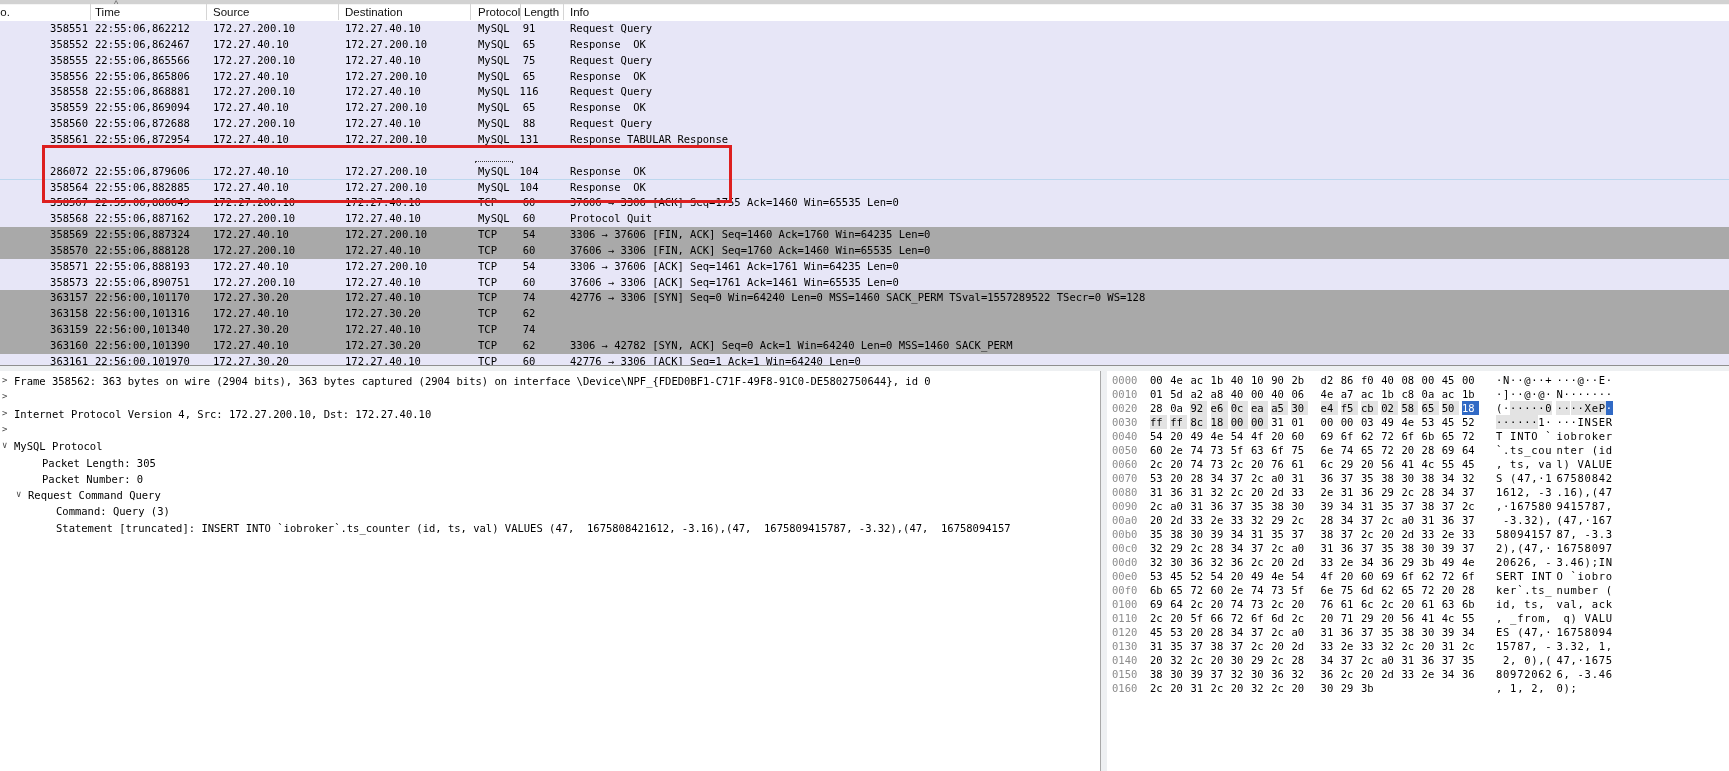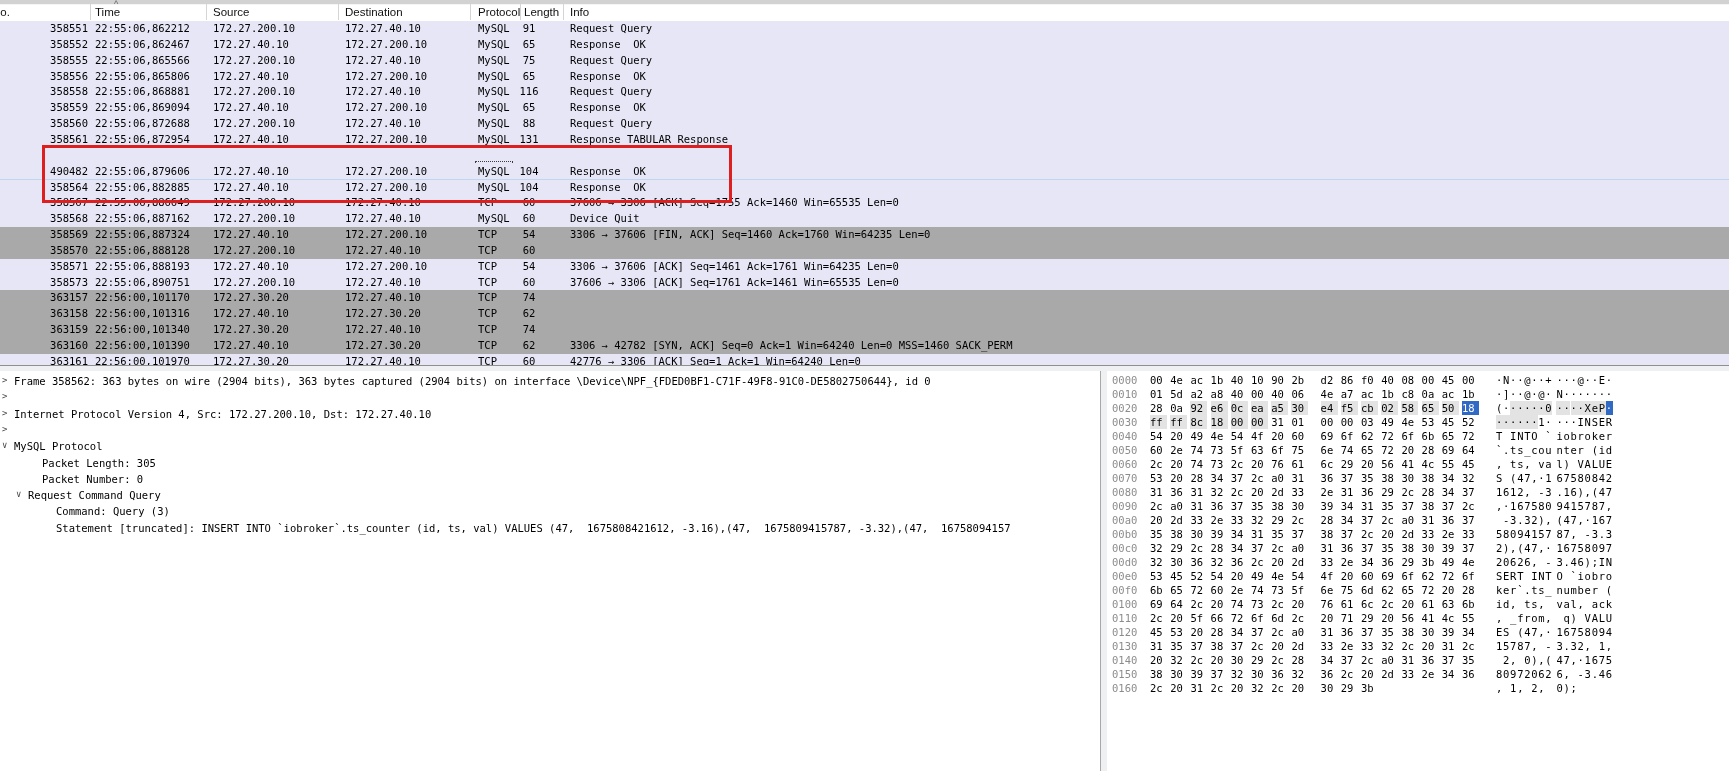--- a/index.html
+++ b/index.html
@@ -71,29 +71,29 @@
   <div id="pkt-rows">
       <div class="prow normal" style="top: 0px;"><div class="pc c-no">358551</div><div class="pc c-time">22:55:06,862212</div><div class="pc c-src">172.27.200.10</div><div class="pc c-dst">172.27.40.10</div><div class="pc c-proto">MySQL</div><div class="pc c-len">91</div><div class="pc c-info">Request Query</div></div>
       <div class="prow normal" style="top: 15.85px;"><div class="pc c-no">358552</div><div class="pc c-time">22:55:06,862467</div><div class="pc c-src">172.27.40.10</div><div class="pc c-dst">172.27.200.10</div><div class="pc c-proto">MySQL</div><div class="pc c-len">65</div><div class="pc c-info">Response  OK</div></div>
       <div class="prow normal" style="top: 31.7px;"><div class="pc c-no">358555</div><div class="pc c-time">22:55:06,865566</div><div class="pc c-src">172.27.200.10</div><div class="pc c-dst">172.27.40.10</div><div class="pc c-proto">MySQL</div><div class="pc c-len">75</div><div class="pc c-info">Request Query</div></div>
       <div class="prow normal" style="top: 47.55px;"><div class="pc c-no">358556</div><div class="pc c-time">22:55:06,865806</div><div class="pc c-src">172.27.40.10</div><div class="pc c-dst">172.27.200.10</div><div class="pc c-proto">MySQL</div><div class="pc c-len">65</div><div class="pc c-info">Response  OK</div></div>
       <div class="prow normal" style="top: 63.4px;"><div class="pc c-no">358558</div><div class="pc c-time">22:55:06,868881</div><div class="pc c-src">172.27.200.10</div><div class="pc c-dst">172.27.40.10</div><div class="pc c-proto">MySQL</div><div class="pc c-len">116</div><div class="pc c-info">Request Query</div></div>
       <div class="prow normal" style="top: 79.25px;"><div class="pc c-no">358559</div><div class="pc c-time">22:55:06,869094</div><div class="pc c-src">172.27.40.10</div><div class="pc c-dst">172.27.200.10</div><div class="pc c-proto">MySQL</div><div class="pc c-len">65</div><div class="pc c-info">Response  OK</div></div>
       <div class="prow normal" style="top: 95.1px;"><div class="pc c-no">358560</div><div class="pc c-time">22:55:06,872688</div><div class="pc c-src">172.27.200.10</div><div class="pc c-dst">172.27.40.10</div><div class="pc c-proto">MySQL</div><div class="pc c-len">88</div><div class="pc c-info">Request Query</div></div>
       <div class="prow normal" style="top: 110.95px;"><div class="pc c-no">358561</div><div class="pc c-time">22:55:06,872954</div><div class="pc c-src">172.27.40.10</div><div class="pc c-dst">172.27.200.10</div><div class="pc c-proto">MySQL</div><div class="pc c-len">131</div><div class="pc c-info">Response TABULAR Response</div></div>
       <div class="prow selected" style="top: 126.8px; margin-top: 16px;"><div class="pc c-no">358562</div><div class="pc c-time">22:55:06,876992</div><div class="pc c-src">172.27.200.10</div><div class="pc c-dst">172.27.40.10</div><div class="pc c-proto focus">MySQL</div><div class="pc c-len">363</div><div class="pc c-info">Request Query</div></div>
-      <div class="prow normal" style="top: 142.65px;"><div class="pc c-no">490482</div><div class="pc c-time">22:55:06,879606</div><div class="pc c-src">172.27.40.10</div><div class="pc c-dst">172.27.200.10</div><div class="pc c-proto">MySQL</div><div class="pc c-len">104</div><div class="pc c-info">Response  OK</div></div>
+      <div class="prow normal" style="top: 142.65px;"><div class="pc c-no">286072</div><div class="pc c-time">22:55:06,879606</div><div class="pc c-src">172.27.40.10</div><div class="pc c-dst">172.27.200.10</div><div class="pc c-proto">MySQL</div><div class="pc c-len">104</div><div class="pc c-info">Response  OK</div></div>
       <div class="prow normal" style="top: 158.5px;"><div class="pc c-no">358564</div><div class="pc c-time">22:55:06,882885</div><div class="pc c-src">172.27.40.10</div><div class="pc c-dst">172.27.200.10</div><div class="pc c-proto">MySQL</div><div class="pc c-len">104</div><div class="pc c-info">Response  OK</div></div>
       <div class="prow normal" style="top: 174.35px;"><div class="pc c-no">358567</div><div class="pc c-time">22:55:06,886649</div><div class="pc c-src">172.27.200.10</div><div class="pc c-dst">172.27.40.10</div><div class="pc c-proto">TCP</div><div class="pc c-len">60</div><div class="pc c-info">37606 → 3306 [ACK] Seq=1755 Ack=1460 Win=65535 Len=0</div></div>
-      <div class="prow normal" style="top: 190.2px;"><div class="pc c-no">358568</div><div class="pc c-time">22:55:06,887162</div><div class="pc c-src">172.27.200.10</div><div class="pc c-dst">172.27.40.10</div><div class="pc c-proto">MySQL</div><div class="pc c-len">60</div><div class="pc c-info">Device Quit</div></div>
+      <div class="prow normal" style="top: 190.2px;"><div class="pc c-no">358568</div><div class="pc c-time">22:55:06,887162</div><div class="pc c-src">172.27.200.10</div><div class="pc c-dst">172.27.40.10</div><div class="pc c-proto">MySQL</div><div class="pc c-len">60</div><div class="pc c-info">Protocol Quit</div></div>
       <div class="prow gray" style="top: 206.05px;"><div class="pc c-no">358569</div><div class="pc c-time">22:55:06,887324</div><div class="pc c-src">172.27.40.10</div><div class="pc c-dst">172.27.200.10</div><div class="pc c-proto">TCP</div><div class="pc c-len">54</div><div class="pc c-info">3306 → 37606 [FIN, ACK] Seq=1460 Ack=1760 Win=64235 Len=0</div></div>
-      <div class="prow gray" style="top: 221.9px;"><div class="pc c-no">358570</div><div class="pc c-time">22:55:06,888128</div><div class="pc c-src">172.27.200.10</div><div class="pc c-dst">172.27.40.10</div><div class="pc c-proto">TCP</div><div class="pc c-len">60</div></div>
+      <div class="prow gray" style="top: 221.9px;"><div class="pc c-no">358570</div><div class="pc c-time">22:55:06,888128</div><div class="pc c-src">172.27.200.10</div><div class="pc c-dst">172.27.40.10</div><div class="pc c-proto">TCP</div><div class="pc c-len">60</div><div class="pc c-info">37606 → 3306 [FIN, ACK] Seq=1760 Ack=1460 Win=65535 Len=0</div></div>
       <div class="prow normal" style="top: 237.75px;"><div class="pc c-no">358571</div><div class="pc c-time">22:55:06,888193</div><div class="pc c-src">172.27.40.10</div><div class="pc c-dst">172.27.200.10</div><div class="pc c-proto">TCP</div><div class="pc c-len">54</div><div class="pc c-info">3306 → 37606 [ACK] Seq=1461 Ack=1761 Win=64235 Len=0</div></div>
       <div class="prow normal" style="top: 253.6px;"><div class="pc c-no">358573</div><div class="pc c-time">22:55:06,890751</div><div class="pc c-src">172.27.200.10</div><div class="pc c-dst">172.27.40.10</div><div class="pc c-proto">TCP</div><div class="pc c-len">60</div><div class="pc c-info">37606 → 3306 [ACK] Seq=1761 Ack=1461 Win=65535 Len=0</div></div>
-      <div class="prow gray" style="top: 269.45px;"><div class="pc c-no">363157</div><div class="pc c-time">22:56:00,101170</div><div class="pc c-src">172.27.30.20</div><div class="pc c-dst">172.27.40.10</div><div class="pc c-proto">TCP</div><div class="pc c-len">74</div></div>
+      <div class="prow gray" style="top: 269.45px;"><div class="pc c-no">363157</div><div class="pc c-time">22:56:00,101170</div><div class="pc c-src">172.27.30.20</div><div class="pc c-dst">172.27.40.10</div><div class="pc c-proto">TCP</div><div class="pc c-len">74</div><div class="pc c-info">42776 → 3306 [SYN] Seq=0 Win=64240 Len=0 MSS=1460 SACK_PERM TSval=1557289522 TSecr=0 WS=128</div></div>
       <div class="prow gray" style="top: 285.3px;"><div class="pc c-no">363158</div><div class="pc c-time">22:56:00,101316</div><div class="pc c-src">172.27.40.10</div><div class="pc c-dst">172.27.30.20</div><div class="pc c-proto">TCP</div><div class="pc c-len">62</div></div>
       <div class="prow gray" style="top: 301.15px;"><div class="pc c-no">363159</div><div class="pc c-time">22:56:00,101340</div><div class="pc c-src">172.27.30.20</div><div class="pc c-dst">172.27.40.10</div><div class="pc c-proto">TCP</div><div class="pc c-len">74</div></div>
       <div class="prow gray" style="top: 317px;"><div class="pc c-no">363160</div><div class="pc c-time">22:56:00,101390</div><div class="pc c-src">172.27.40.10</div><div class="pc c-dst">172.27.30.20</div><div class="pc c-proto">TCP</div><div class="pc c-len">62</div><div class="pc c-info">3306 → 42782 [SYN, ACK] Seq=0 Ack=1 Win=64240 Len=0 MSS=1460 SACK_PERM</div></div>
       <div class="prow normal" style="top: 332.85px;"><div class="pc c-no">363161</div><div class="pc c-time">22:56:00,101970</div><div class="pc c-src">172.27.30.20</div><div class="pc c-dst">172.27.40.10</div><div class="pc c-proto">TCP</div><div class="pc c-len">60</div><div class="pc c-info">42776 → 3306 [ACK] Seq=1 Ack=1 Win=64240 Len=0</div></div>
     </div>
 
   <div id="annotation-rect" style="border-color: rgb(221, 31, 31);"></div>
 
   <div id="h-splitter"></div>
   <div id="v-splitter"></div>

